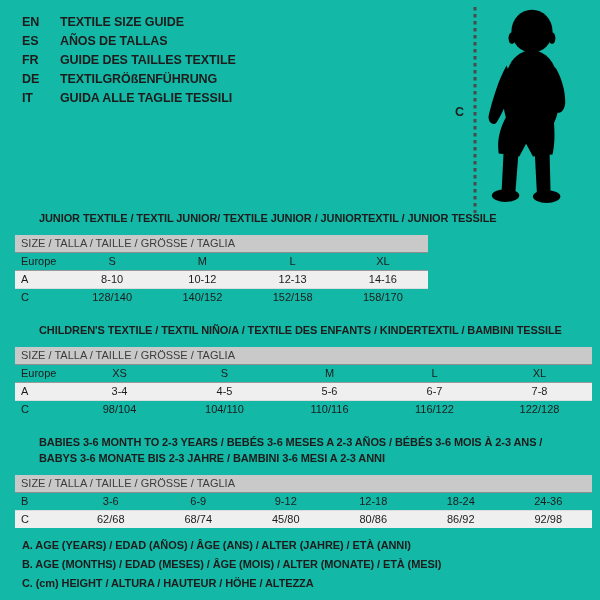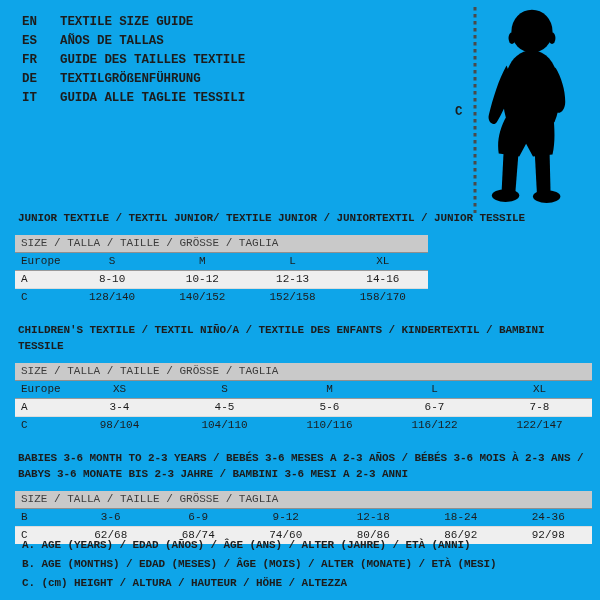--- a/index.html
+++ b/index.html
@@ -1,37 +1,37 @@
 <!DOCTYPE html>
 <html><head>
 <meta charset="utf-8">
 <style>
   * { margin:0; padding:0; box-sizing:border-box; }
   html,body { background:#fff; }
   .page {
-    position:relative; width:600px; height:600px; background:#0ea5e9;
-    font-family:Liberation Mono, monospace; color:#1c1c1c; overflow:hidden;
+    position:relative; width:600px; height:600px; background:#14b8a6;
+    font-family:Liberation Sans, sans-serif; color:#1c1c1c; overflow:hidden;
   }
 
   
   .lang-block { position:absolute; top:13px; left:22px; }
   .lang-row { display:flex; font-weight:bold; font-size:12.5px; line-height:19px; letter-spacing:-0.1px; }
   .lang-code { width:38px; }
 
   
   .figure { position:absolute; top:5px; left:448px; width:145px; height:212px; }
   .c-label { position:absolute; left:7px; top:100px; font-weight:bold; font-size:12.5px; }
   .dash-line { position:absolute; left:24px; top:2px; }
   .baby { position:absolute; left:38px; top:2px; }
 
   
   .sections { position:absolute; left:15px; top:210px; width:577px; }
   .size-section + .size-section { margin-top:16px; }
   .size-section.first { margin-top:0; }
-  .section-title-line { font-weight:bold; font-size:11px; line-height:16px; letter-spacing:-0.1px; margin-left:3px; }
+  .section-title-line { font-weight:bold; font-size:11px; line-height:16px; letter-spacing:-0.1px; margin-left:24px; }
   .section-title { margin-bottom:9px; }
   table.size-table { border-collapse:collapse; table-layout:fixed; }
   table.size-table.narrow { width:413px; }
   table.size-table.wide { width:577px; }
   th.size-bar {
     background:#c9c9c9; color:#3c3c3c; font-weight:normal; font-size:11px;
     text-align:left; padding:2px 0 2px 6px; line-height:13px;
     border-bottom:1px solid #8f8f8f;
   }
   tbody td {
@@ -179,21 +179,21 @@
               <td>5-6</td>
               <td>6-7</td>
               <td>7-8</td>
             </tr>
             <tr>
               <td class="row-label">C</td>
               <td>98/104</td>
               <td>104/110</td>
               <td>110/116</td>
               <td>116/122</td>
-              <td>122/147</td>
+              <td>122/128</td>
             </tr>
           </tbody>
     </table>
   </section>
 
   <section class="size-section">
     <div class="section-title">
           <div class="section-title-line">BABIES 3-6 MONTH TO 2-3 YEARS / BEBÉS 3-6 MESES A 2-3 AÑOS / BÉBÉS 3-6 MOIS À 2-3 ANS /</div>
           <div class="section-title-line">BABYS 3-6 MONATE BIS 2-3 JAHRE / BAMBINI 3-6 MESI A 2-3 ANNI</div>
         </div>
@@ -219,21 +219,21 @@
               <td>6-9</td>
               <td>9-12</td>
               <td>12-18</td>
               <td>18-24</td>
               <td>24-36</td>
             </tr>
             <tr class="shaded">
               <td class="row-label">C</td>
               <td>62/68</td>
               <td>68/74</td>
-              <td>74/60</td>
+              <td>45/80</td>
               <td>80/86</td>
               <td>86/92</td>
               <td>92/98</td>
             </tr>
           </tbody>
     </table>
   </section>
 </div>
 
   <div class="footnotes" id="footnotes">

